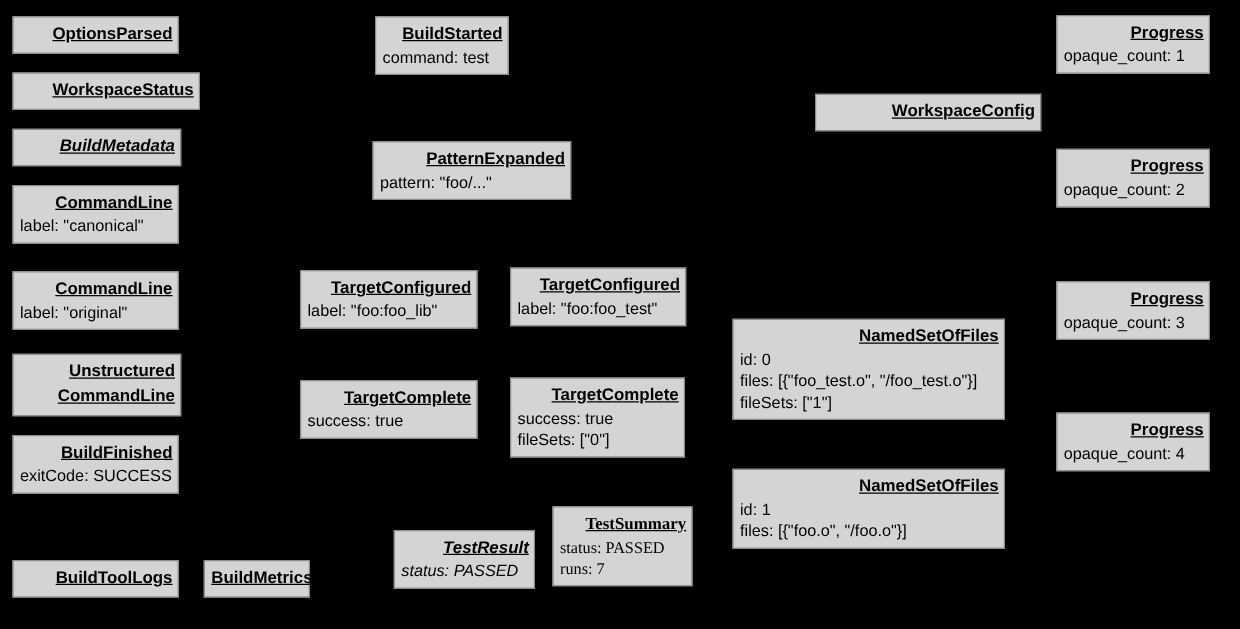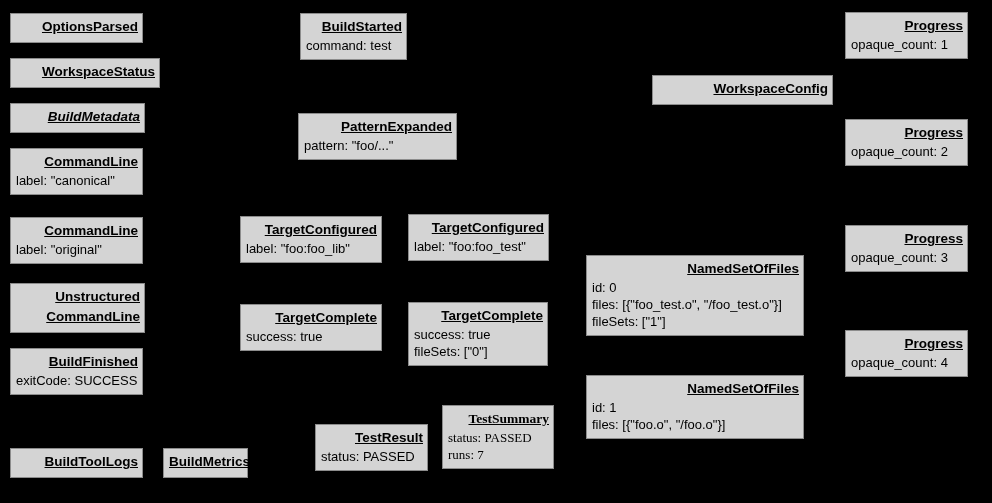--- a/index.html
+++ b/index.html
@@ -81,21 +81,21 @@
       <div class="node-line">pattern: "foo/..."</div>
     </div>
     <div class="node" style="left: 240px; top: 216px; width: 142px;">
       <div class="node-title">TargetConfigured</div>
       <div class="node-line">label: "foo:foo_lib"</div>
     </div>
     <div class="node" style="left: 240px; top: 304px; width: 142px;">
       <div class="node-title">TargetComplete</div>
       <div class="node-line">success: true</div>
     </div>
-    <div class="node" style="left: 315px; top: 424px; width: 113px;">
+    <div class="node" style="left: 315px; top: 424px; width: 113px; font-style: italic;">
       <div class="node-title">TestResult</div>
       <div class="node-line">status: PASSED</div>
     </div>
     <div class="node" style="left: 408px; top: 214px; width: 141px;">
       <div class="node-title">TargetConfigured</div>
       <div class="node-line">label: "foo:foo_test"</div>
     </div>
     <div class="node" style="left: 408px; top: 302px; width: 140px;">
       <div class="node-title">TargetComplete</div>
       <div class="node-line">success: true</div>

